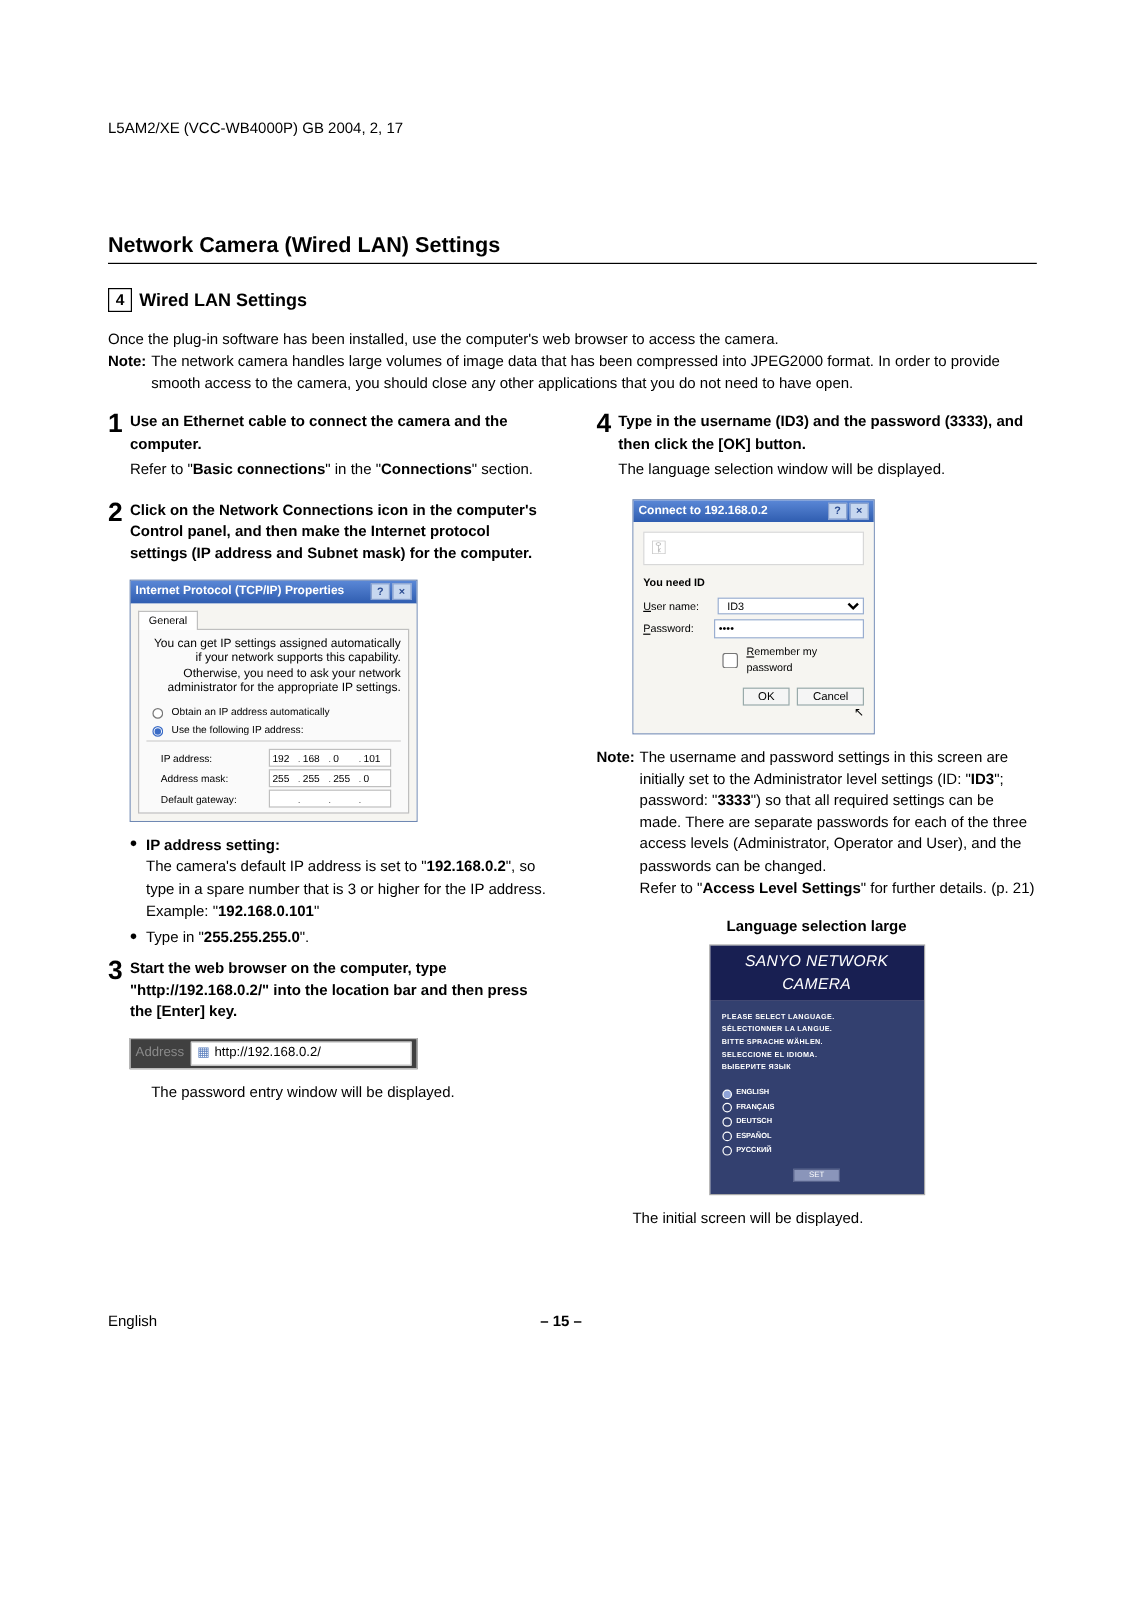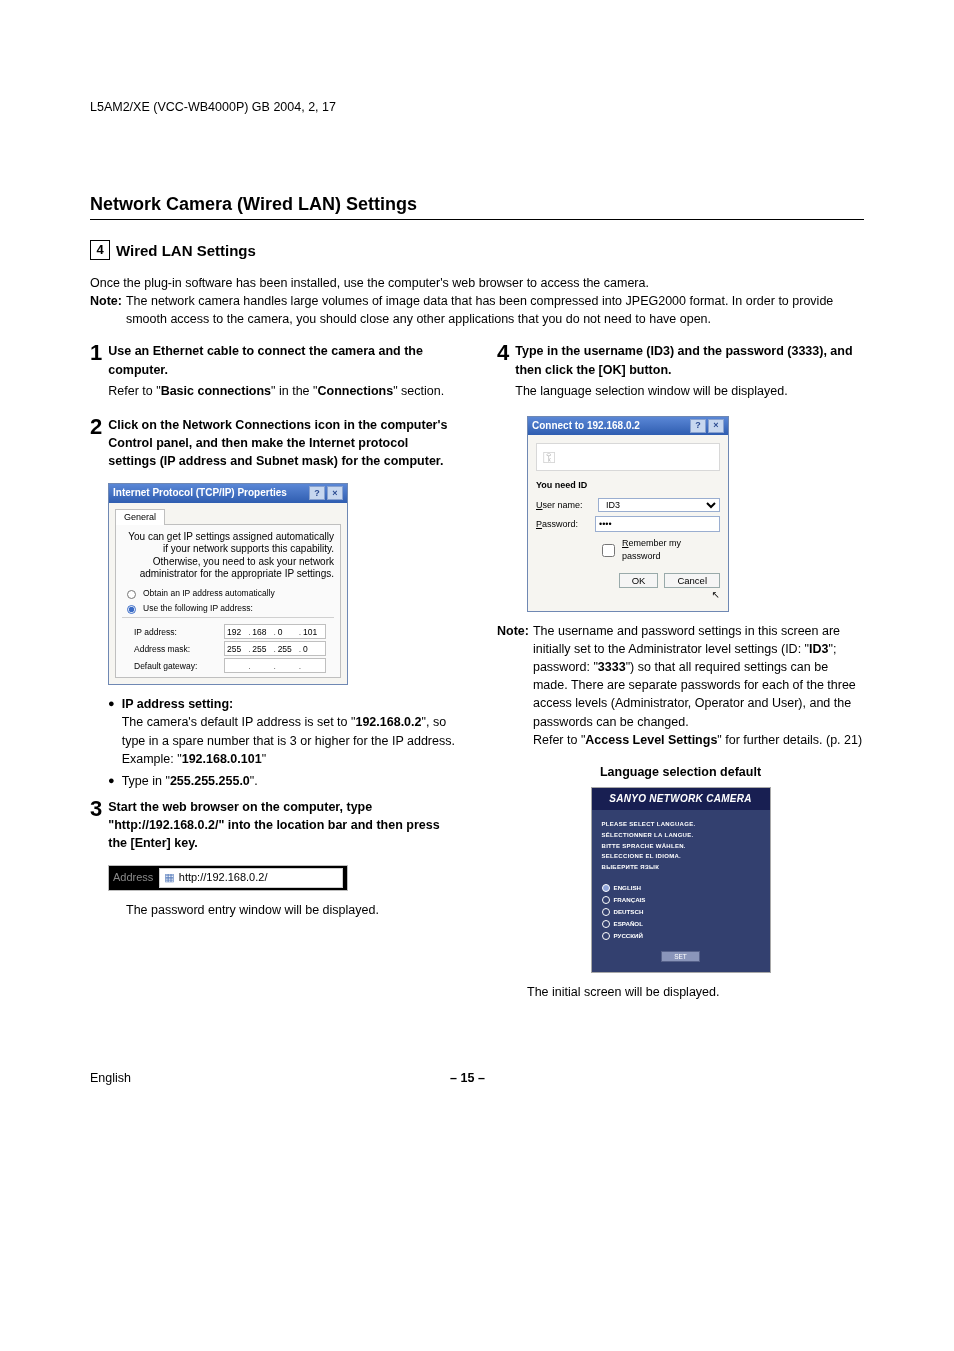--- a/index.html
+++ b/index.html
@@ -77,21 +77,21 @@
       display: flex;
       gap: 7px;
       margin-left: 18px;
       margin-bottom: 4px;
     }
     .bullet-dot { font-size: 11px; line-height: 1.6; }
     .bullet-body { flex: 1; }
     .bullet-title { font-weight: bold; }
     .address-bar {
       border: 1px solid #bdbdbd;
-      background: #000000;
+      background: #404040;
       padding: 2px 4px;
       display: flex;
       align-items: center;
       gap: 6px;
       font-size: 11px;
       margin: 8px 0 10px 18px;
       width: 230px;
     }
     .address-bar .addr-label { color:#8a8a8a; }
     .address-bar .addr-inner {
@@ -199,22 +199,22 @@
     .lang-win {
       width: 178px;
       margin: 0 auto 10px auto;
       border: 1px solid #a8a8a8;
     }
     .lang-win-header {
       background:#181f52;
       color:#fff;
       padding:4px 0;
       text-align:center;
-      font-size:10px;
-      font-weight:bold;
+      font-size:13px;
+      font-weight:normal;
       font-style: italic;
       letter-spacing:0.3px;
     }
     .lang-win-body {
       background:#33406f;
       color:#fff;
       padding:10px;
       font-size:6px;
       font-weight:bold;
     }
@@ -428,21 +428,21 @@
 
       <div class="note-block">
         <div class="note-label">Note:</div>
         <div>
           <span>The username and password settings in this screen are initially set to the Administrator level settings (ID: "</span><b>ID3</b><span>"; password: "</span><b>3333</b><span>") so that all required settings can be made. There are separate passwords for each of the three access levels (Administrator, Operator and User), and the passwords can be changed.</span>
           <br>
           <span>Refer to "</span><b>Access Level Settings</b><span>" for further details. (p. 21)</span>
         </div>
       </div>
 
-      <div class="lang-caption">Language selection default</div>
+      <div class="lang-caption">Language selection large</div>
       <div class="lang-win">
         <div class="lang-win-header">SANYO NETWORK CAMERA</div>
         <div class="lang-win-body">
           <div class="lang-msg">PLEASE SELECT LANGUAGE.</div>
           <div class="lang-msg">SÉLECTIONNER LA LANGUE.</div>
           <div class="lang-msg">BITTE SPRACHE WÄHLEN.</div>
           <div class="lang-msg">SELECCIONE EL IDIOMA.</div>
           <div class="lang-msg">ВЫБEPИТE ЯЗЫК</div>
           <div class="lang-list">
             <div class="lang-item">

